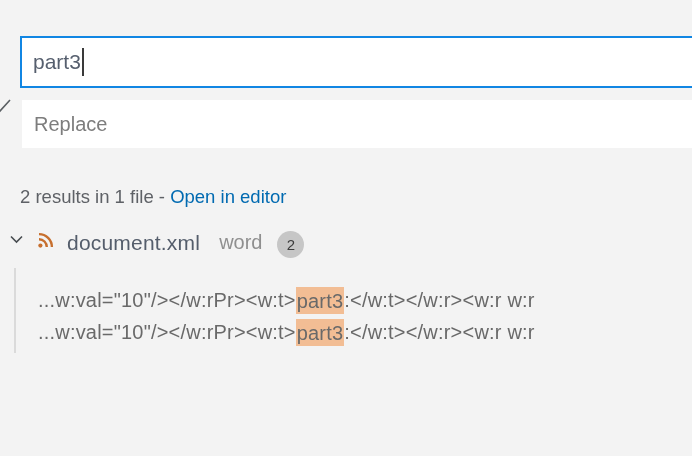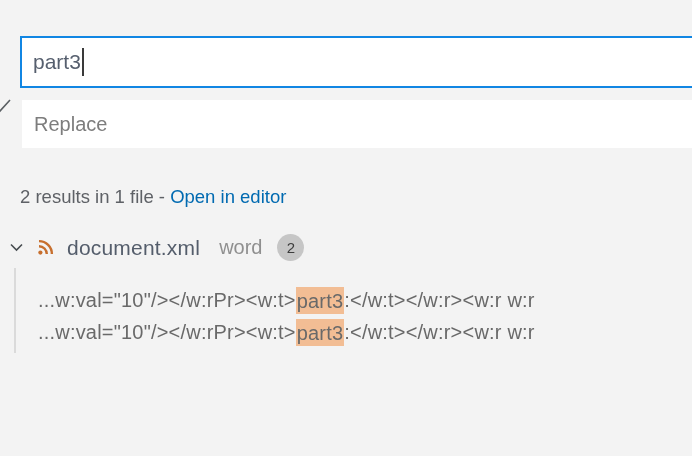--- a/index.html
+++ b/index.html
@@ -75,21 +75,20 @@
     text-decoration: none;
     cursor: pointer;
   }
   .file-row {
     position: absolute;
     top: 231px;
     left: 0;
     right: 0;
     height: 33px;
     display: flex;
-    align-items: center;
     padding-left: 8px;
     cursor: pointer;
   }
   .file-chevron { margin-right: 11px; flex: 0 0 auto; }
   .rss-icon { margin-right: 12px; flex: 0 0 auto; }
   .file-name { font-size: 21px; color: #545d6b; letter-spacing: 0.2px; }
   .file-folder { margin-left: 19px; font-size: 20px; color: #8f8f8f; }
   .badge {
     margin-left: 15px;
     width: 27px;

